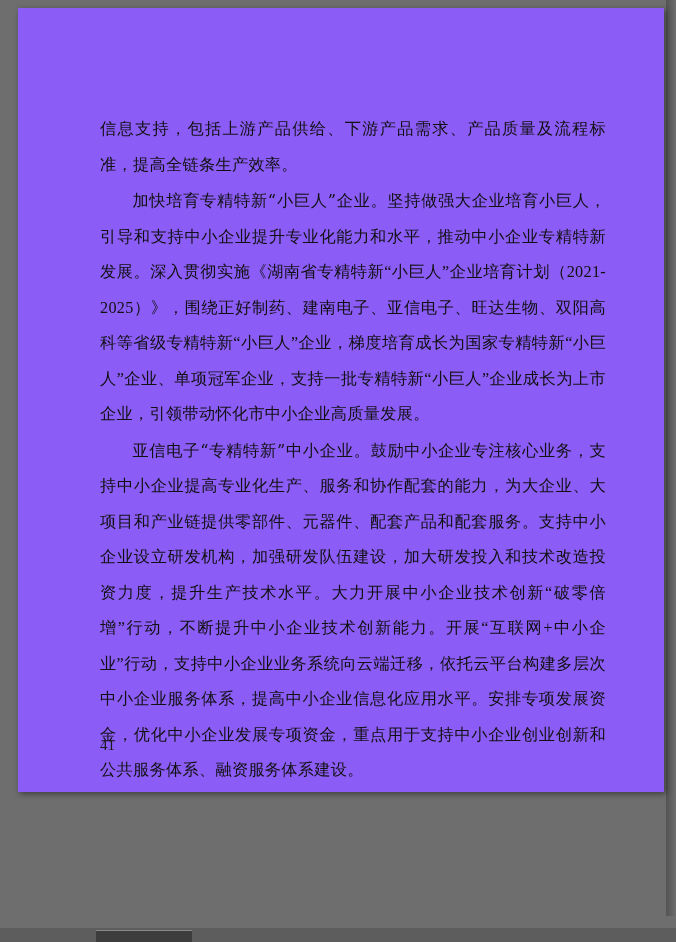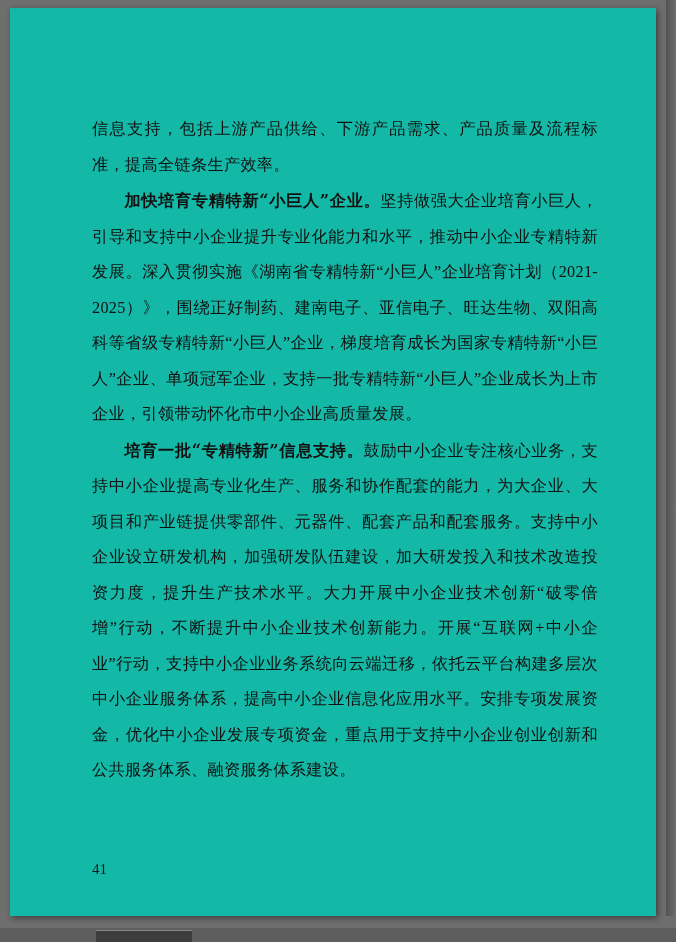--- a/index.html
+++ b/index.html
@@ -14,25 +14,25 @@
     font-family: "Liberation Serif", "DejaVu Serif", serif;
   }
   .page-wrap {
     position: relative;
     width: 676px;
     height: 942px;
     background: #6e6e6e;
   }
   .page {
     position: absolute;
-    left: 10px;
+    left: 18px;
     top: 8px;
     width: 646px;
-    height: 908px;
-    background: #14b8a6;
+    height: 784px;
+    background: #8b5cf6;
     box-shadow: 2px 2px 6px rgba(0,0,0,0.45);
     overflow: hidden;
   }
   .page-inner {
     position: absolute;
     left: 0;
     top: 0;
     right: 0;
     bottom: 0;
     padding: 104px 58px 0 82px;
@@ -48,21 +48,21 @@
     letter-spacing: 0.3px;
     font-family: "Liberation Serif", "DejaVu Serif", serif;
   }
   p.para + p.para {
     margin-top: 0px;
   }
   .indent {
     text-indent: 2em;
   }
   .lead {
-    font-weight: bold;
+    font-weight: normal;
     font-family: "DejaVu Serif", "Liberation Serif", serif;
     letter-spacing: 0.4px;
   }
   .page-number {
     position: absolute;
     left: 82px;
     bottom: 38px;
     font-size: 15px;
     color: #1a1a1a;
     font-family: "Liberation Serif", "DejaVu Serif", serif;
@@ -102,21 +102,21 @@
 
       <p class="para">
         <span>信息支持，包括上游产品供给、下游产品需求、产品质量及流程标准，提高全链条生产效率。</span>
       </p>
 
       <p class="para indent">
         <span class="lead">加快培育专精特新“小巨人”企业。</span><span>坚持做强大企业培育小巨人，引导和支持中小企业提升专业化能力和水平，推动中小企业专精特新发展。深入贯彻实施《湖南省专精特新“小巨人”企业培育计划（2021-2025）》，围绕正好制药、建南电子、亚信电子、旺达生物、双阳高科等省级专精特新“小巨人”企业，梯度培育成长为国家专精特新“小巨人”企业、单项冠军企业，支持一批专精特新“小巨人”企业成长为上市企业，引领带动怀化市中小企业高质量发展。</span>
       </p>
 
       <p class="para indent">
-        <span class="lead">培育一批“专精特新”信息支持。</span><span>鼓励中小企业专注核心业务，支持中小企业提高专业化生产、服务和协作配套的能力，为大企业、大项目和产业链提供零部件、元器件、配套产品和配套服务。支持中小企业设立研发机构，加强研发队伍建设，加大研发投入和技术改造投资力度，提升生产技术水平。大力开展中小企业技术创新“破零倍增”行动，不断提升中小企业技术创新能力。开展“互联网+中小企业”行动，支持中小企业业务系统向云端迁移，依托云平台构建多层次中小企业服务体系，提高中小企业信息化应用水平。安排专项发展资金，优化中小企业发展专项资金，重点用于支持中小企业创业创新和公共服务体系、融资服务体系建设。</span>
+        <span class="lead">亚信电子“专精特新”中小企业。</span><span>鼓励中小企业专注核心业务，支持中小企业提高专业化生产、服务和协作配套的能力，为大企业、大项目和产业链提供零部件、元器件、配套产品和配套服务。支持中小企业设立研发机构，加强研发队伍建设，加大研发投入和技术改造投资力度，提升生产技术水平。大力开展中小企业技术创新“破零倍增”行动，不断提升中小企业技术创新能力。开展“互联网+中小企业”行动，支持中小企业业务系统向云端迁移，依托云平台构建多层次中小企业服务体系，提高中小企业信息化应用水平。安排专项发展资金，优化中小企业发展专项资金，重点用于支持中小企业创业创新和公共服务体系、融资服务体系建设。</span>
       </p>
 
     </div>
     <div class="page-number">41</div>
   </div>
   <div class="edge-shadow-right"></div>
   <div class="taskbar">
     <div class="taskbar-item"></div>
   </div>
 </div>

